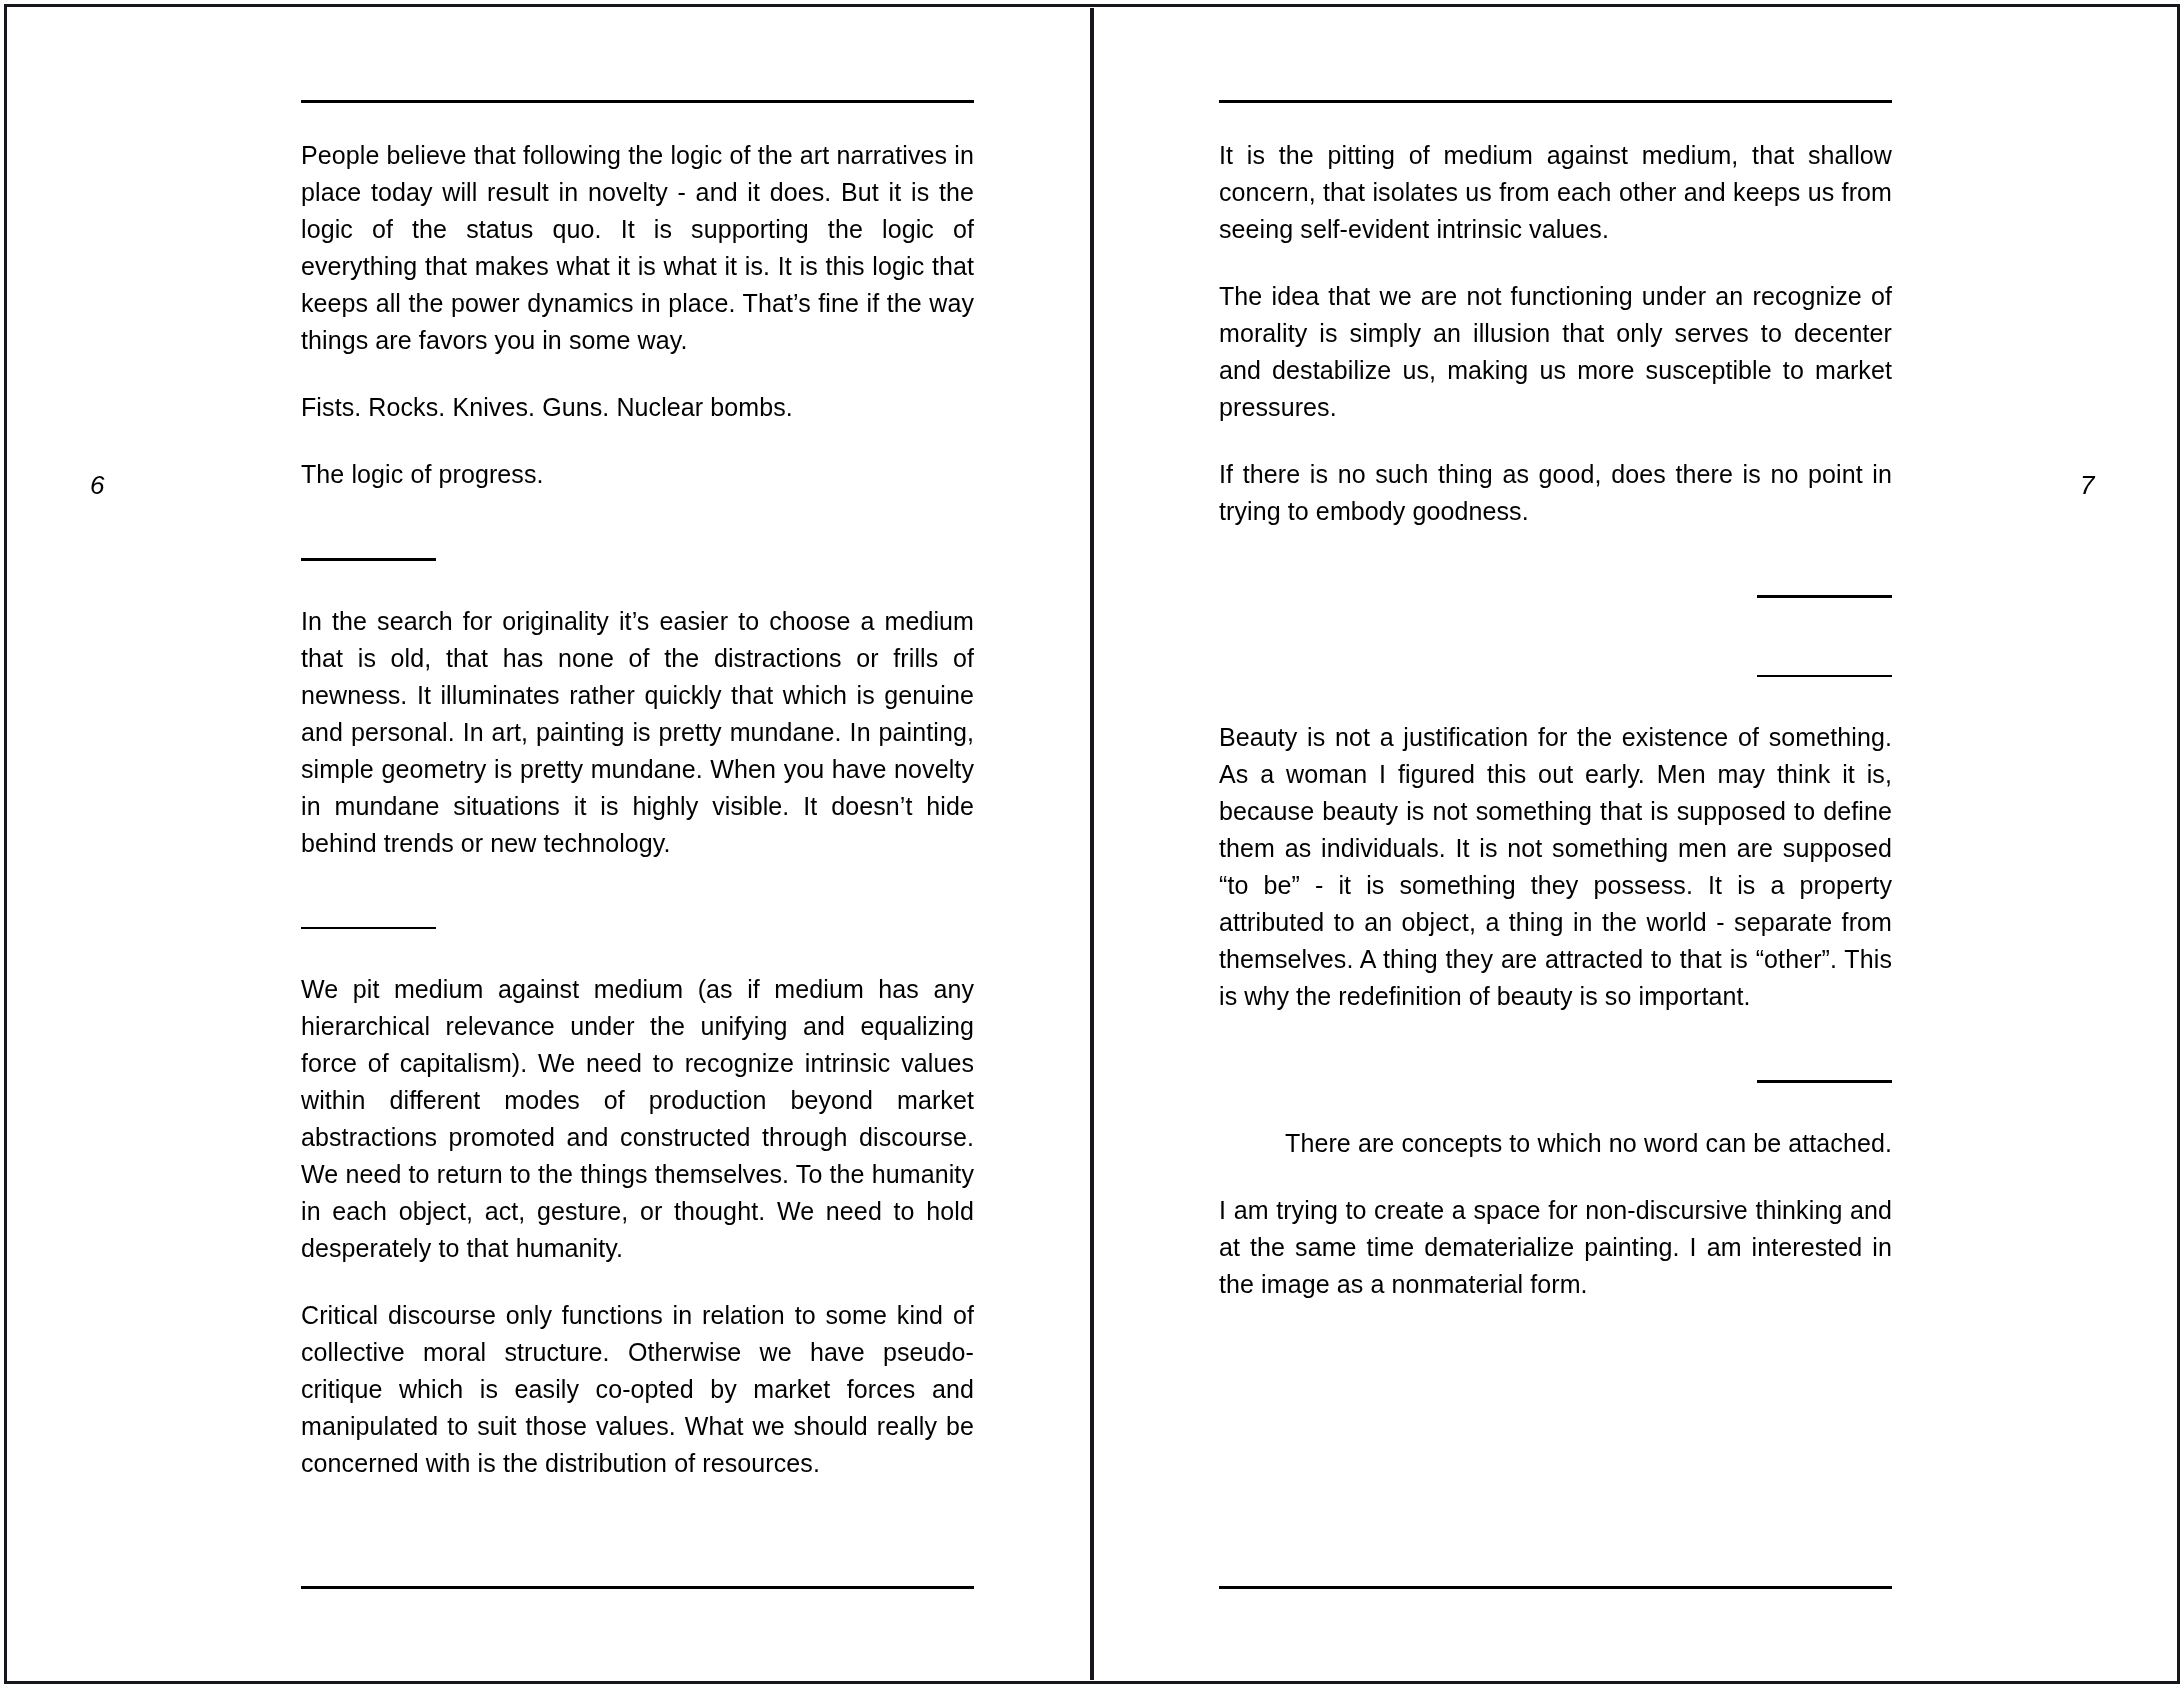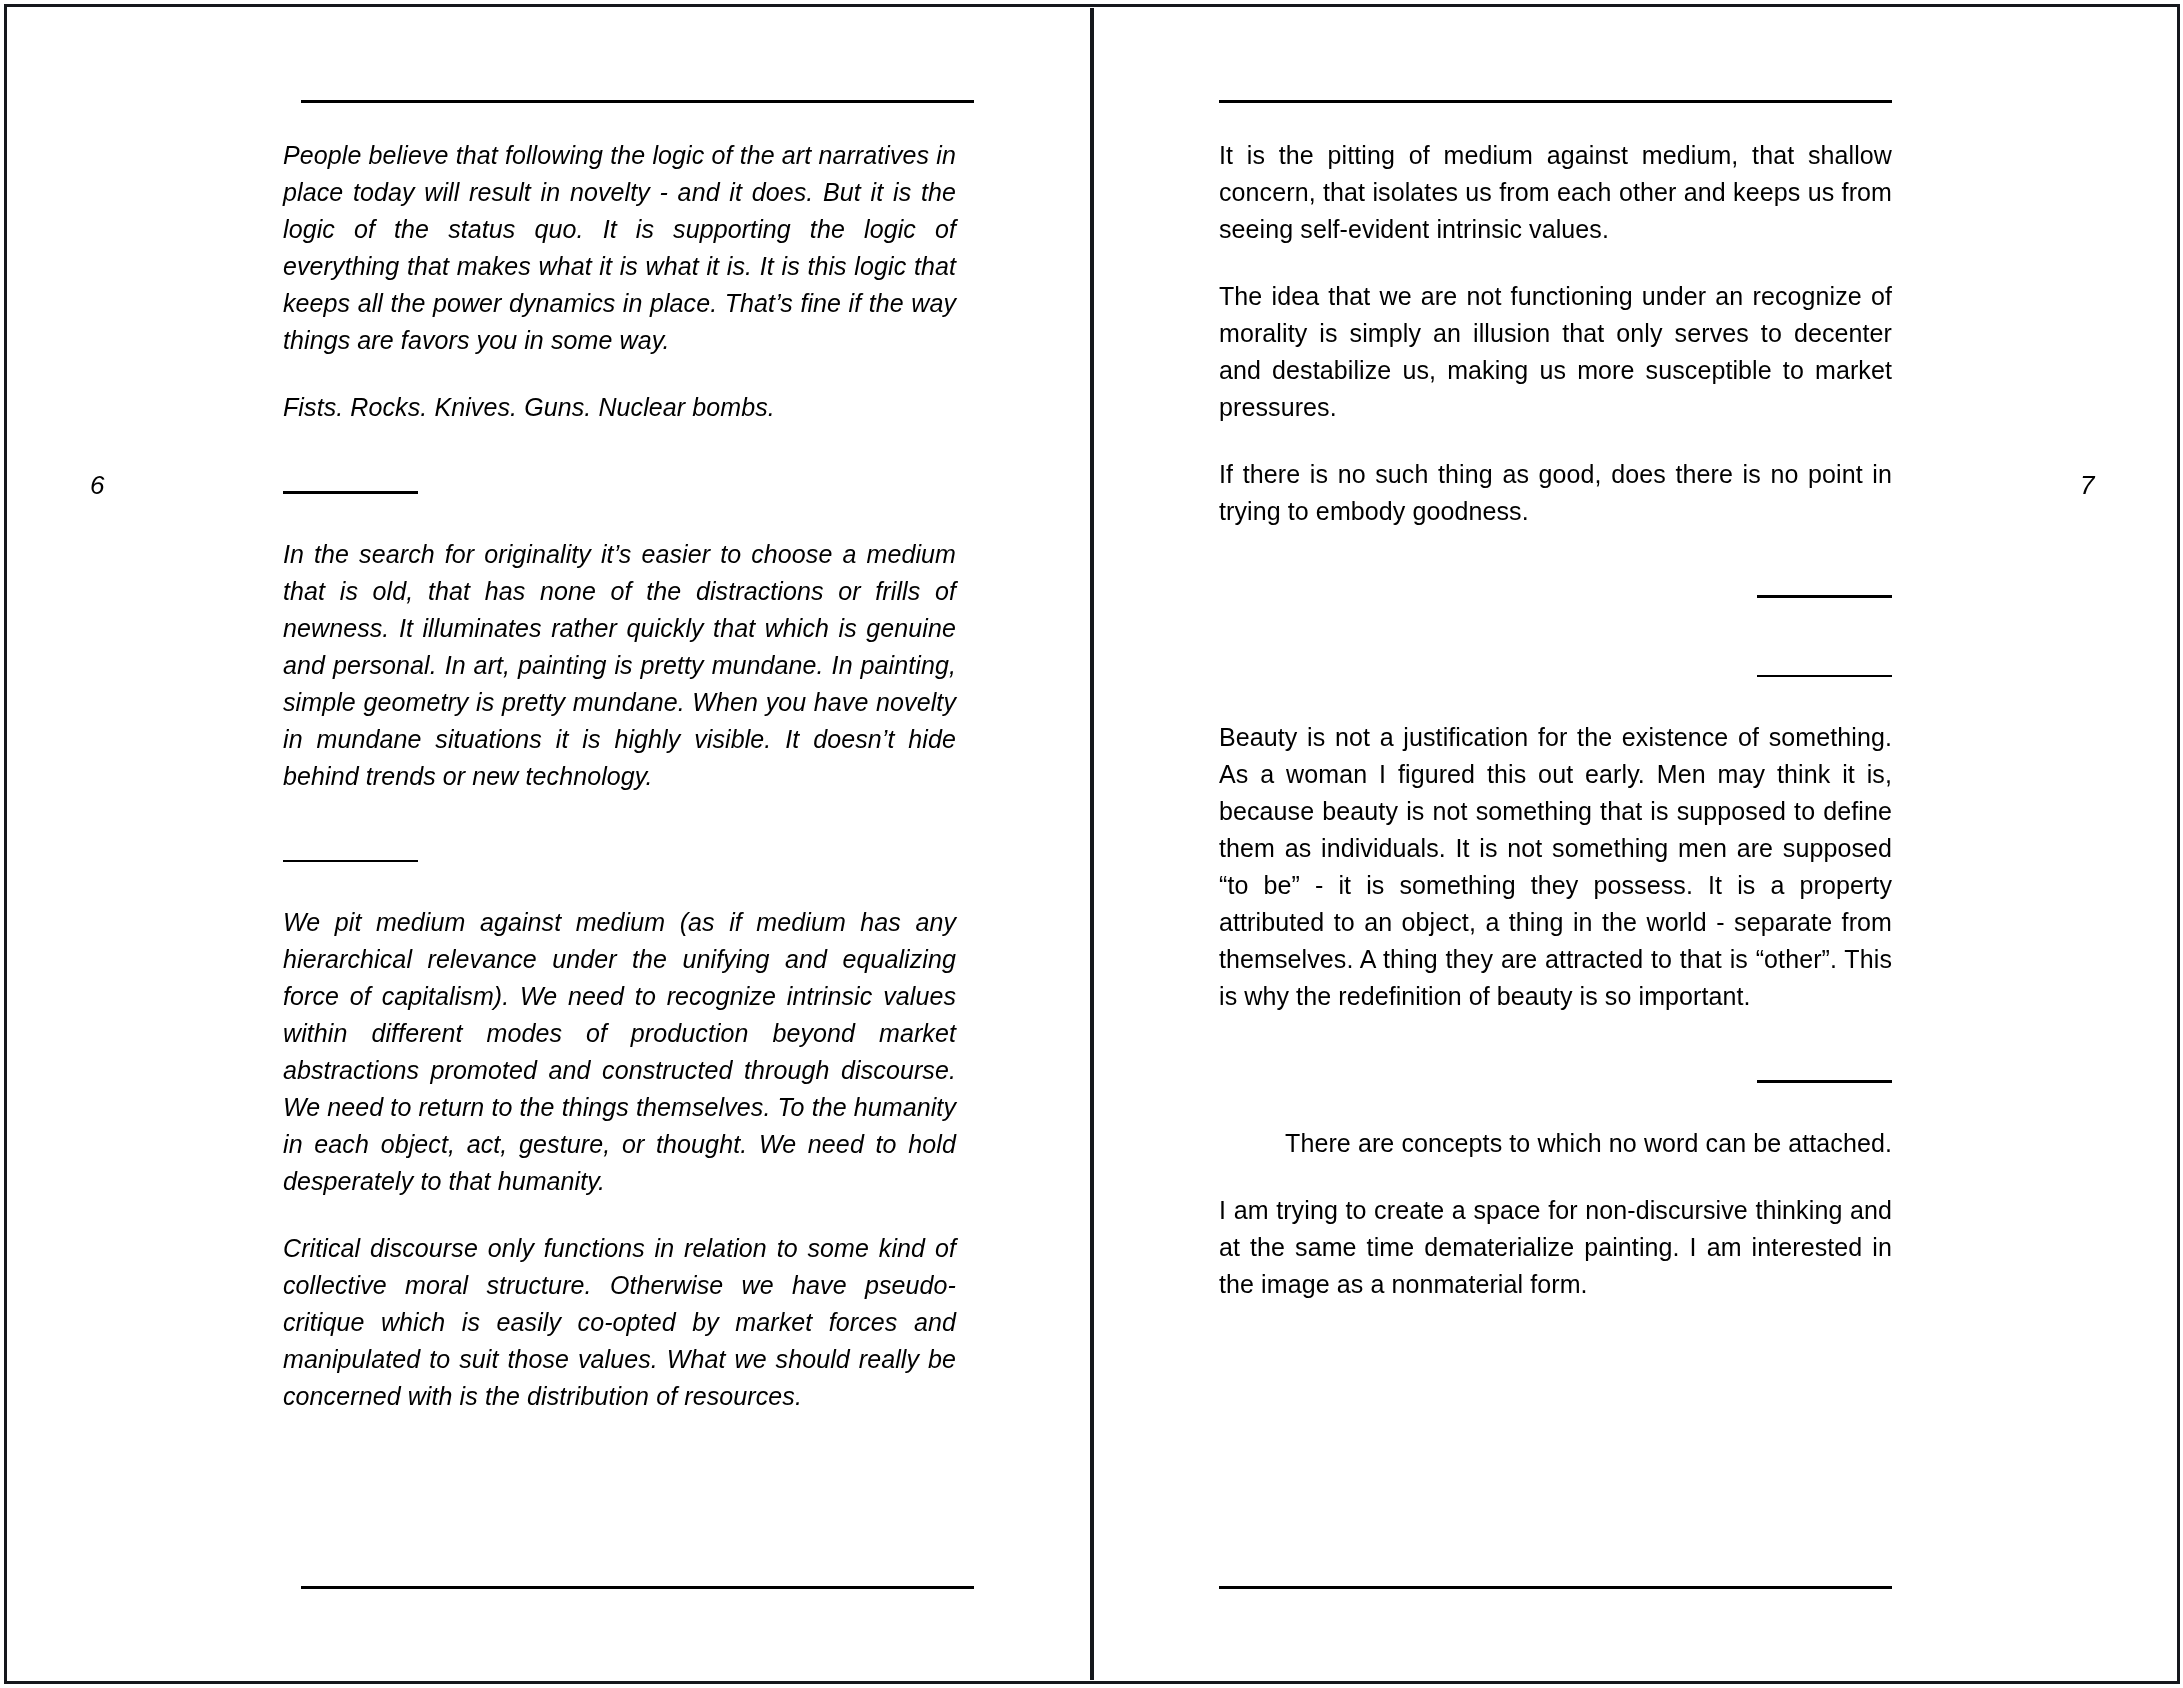--- a/index.html
+++ b/index.html
@@ -54,21 +54,21 @@
   .page-right .bottom-rule { left: 127px; top: 1586px; }
 
   .column {
     position: absolute;
     top: 137px;
     width: 673px;
     display: flex;
     flex-direction: column;
     align-items: stretch;
   }
-  .page-left  .column { left: 283px; font-style: italic; }
+  .page-left  .column { left: 301px; }
   .page-right .column { left: 127px; align-items: flex-end; }
 
   .para {
     font-size: 25px;
     line-height: 37px;
     letter-spacing: 0.1px;
     text-align: justify;
     white-space: pre-line;
     margin: 0 0 30px 0;
   }
@@ -95,20 +95,21 @@
 <div class="canvas">
   <div class="frame"></div>
   <div class="spine"></div>
 
   <section class="page page-left">
     <div class="page-number">6</div>
     <div class="top-rule"></div>
     <div class="column">
         <div class="para">People believe that following the logic of the art narratives in place today will result in novelty - and it does. But it is the logic of the status quo. It is supporting the logic of everything that makes what it is what it is. It is this logic that keeps all the power dynamics in place. That’s fine if the way things are favors you in some way.</div>
         <div class="para">Fists. Rocks. Knives. Guns. Nuclear bombs.</div>
+        <div class="para">The logic of progress.</div>
         <div class="divider"></div>
         <div class="para">In the search for originality it’s easier to choose a medium that is old, that has none of the distractions or frills of newness. It illuminates rather quickly that which is genuine and personal. In art, painting is pretty mundane. In painting, simple geometry is pretty mundane. When you have novelty in mundane situations it is highly visible. It doesn’t hide behind trends or new technology.</div>
         <div class="divider"></div>
         <div class="para">We pit medium against medium (as if medium has any hierarchical relevance under the unifying and equalizing force of capitalism). We need to recognize intrinsic values within different modes of production beyond market abstractions promoted and constructed through discourse. We need to return to the things themselves. To the humanity in each object, act, gesture, or thought. We need to hold desperately to that humanity.</div>
         <div class="para">Critical discourse only functions in relation to some kind of collective moral structure. Otherwise we have pseudo-critique which is easily co-opted by market forces and manipulated to suit those values. What we should really be concerned with is the distribution of resources.</div>
       </div>
     <div class="bottom-rule"></div>
   </section>
 
   <section class="page page-right">

